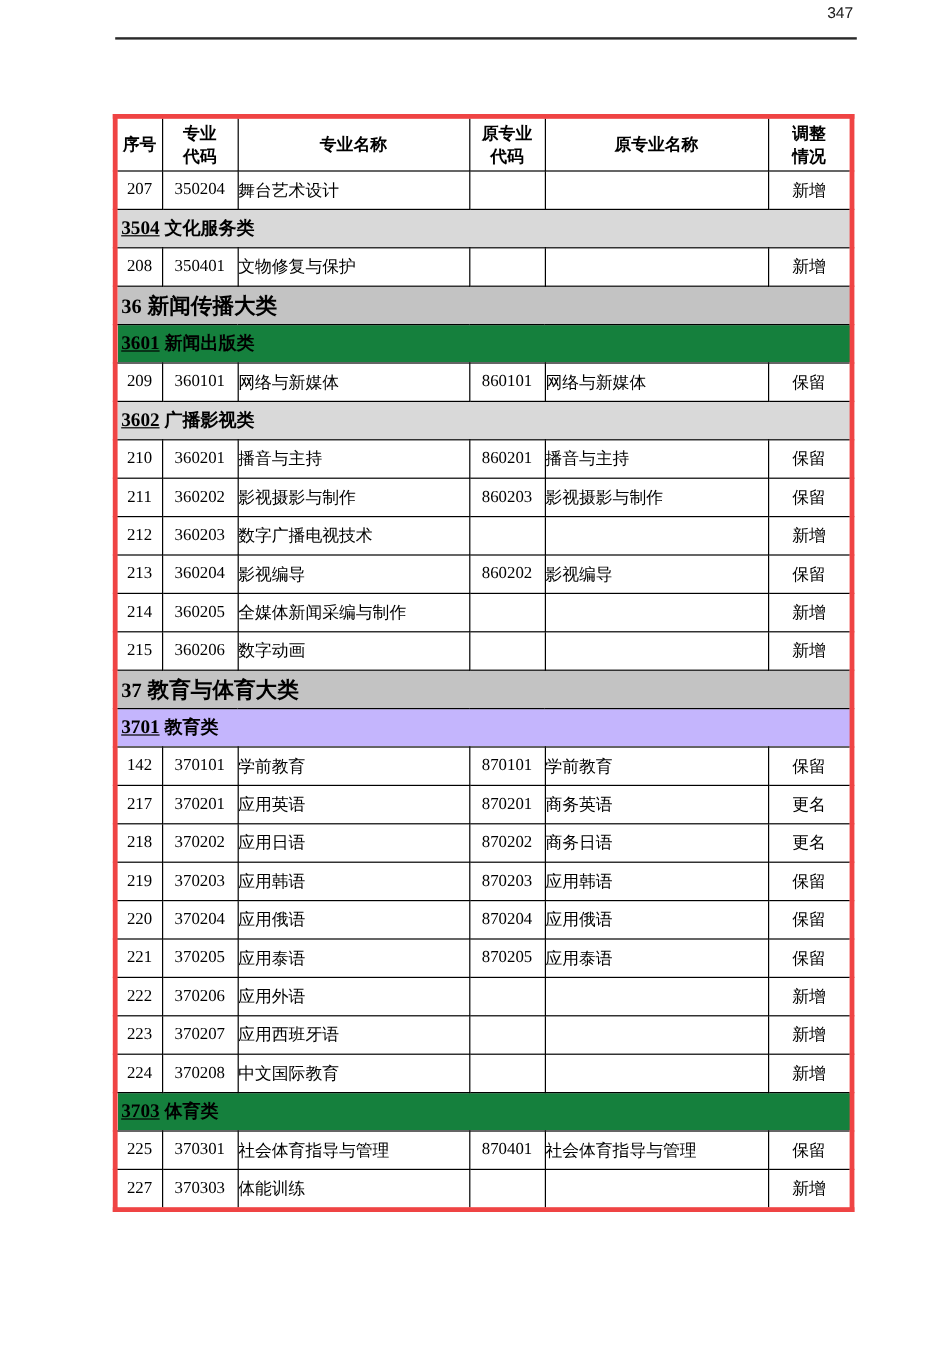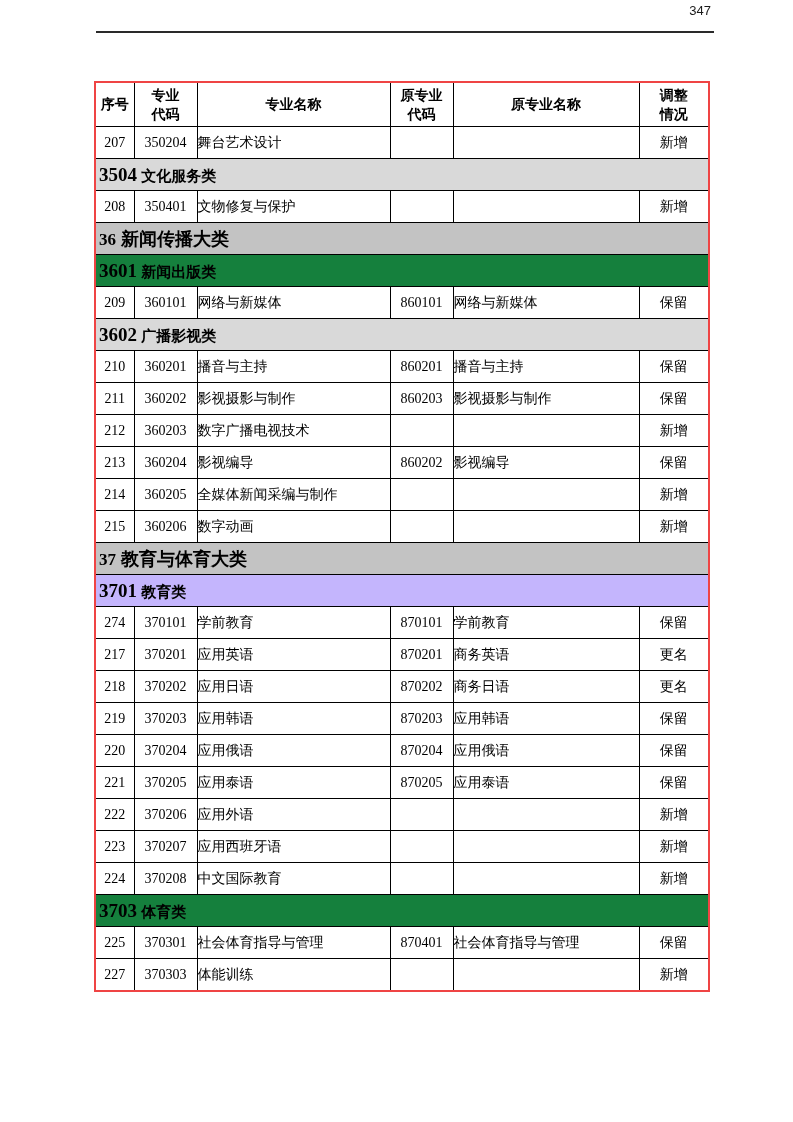--- a/index.html
+++ b/index.html
@@ -26,26 +26,26 @@
   .header-rule {
     position: absolute;
     top: 31px;
     left: 96px;
     width: 618px;
     height: 2px;
     background: #2a2a2a;
   }
   table.catalog {
     position: absolute;
-    top: 81px;
+    top: 95px;
     left: 94px;
     width: 614px;
     border-collapse: collapse;
     table-layout: fixed;
-    border: 2px solid #ef4444;
+    border: 4px solid #ef4444;
   }
   table.catalog th, table.catalog td {
     border: 1px solid #000;
     padding: 0;
     overflow: hidden;
     white-space: nowrap;
   }
   
   col.w-seq      { width: 39px; }
   col.w-code     { width: 63px; }
@@ -80,21 +80,21 @@
   }
   tr.sec-sub td {
     font-weight: bold;
     font-size: 15px;
     text-align: left;
     padding-left: 3px;
     height: 31px;
   }
   tr.sec-major .num, tr.sec-sub .num { font-weight: bold; }
   tr.sec-major .num { font-size: 17px; }
-  tr.sec-sub .num { font-size: 19px; }
+  tr.sec-sub .num { font-size: 16px; text-decoration: underline; }
 </style>
 </head>
 <body>
 
 <div class="page-number">347</div>
 <div class="header-rule"></div>
 
 <table class="catalog">
   <colgroup>
     <col class="w-seq">
@@ -199,21 +199,21 @@
         <td class="c-left"></td>
         <td class="c-center">新增</td>
       </tr>
       <tr class="sec-major">
         <td colspan="6" style="background: rgb(195, 195, 195);"><span class="num">37</span> <span>教育与体育大类</span></td>
       </tr>
       <tr class="sec-sub">
         <td colspan="6" style="background: #c4b5fd;"><span class="num">3701</span> <span>教育类</span></td>
       </tr>
       <tr>
-        <td class="c-center num">274</td>
+        <td class="c-center num">142</td>
         <td class="c-center num">370101</td>
         <td class="c-left">学前教育</td>
         <td class="c-center num">870101</td>
         <td class="c-left">学前教育</td>
         <td class="c-center">保留</td>
       </tr>
       <tr>
         <td class="c-center num">217</td>
         <td class="c-center num">370201</td>
         <td class="c-left">应用英语</td>

